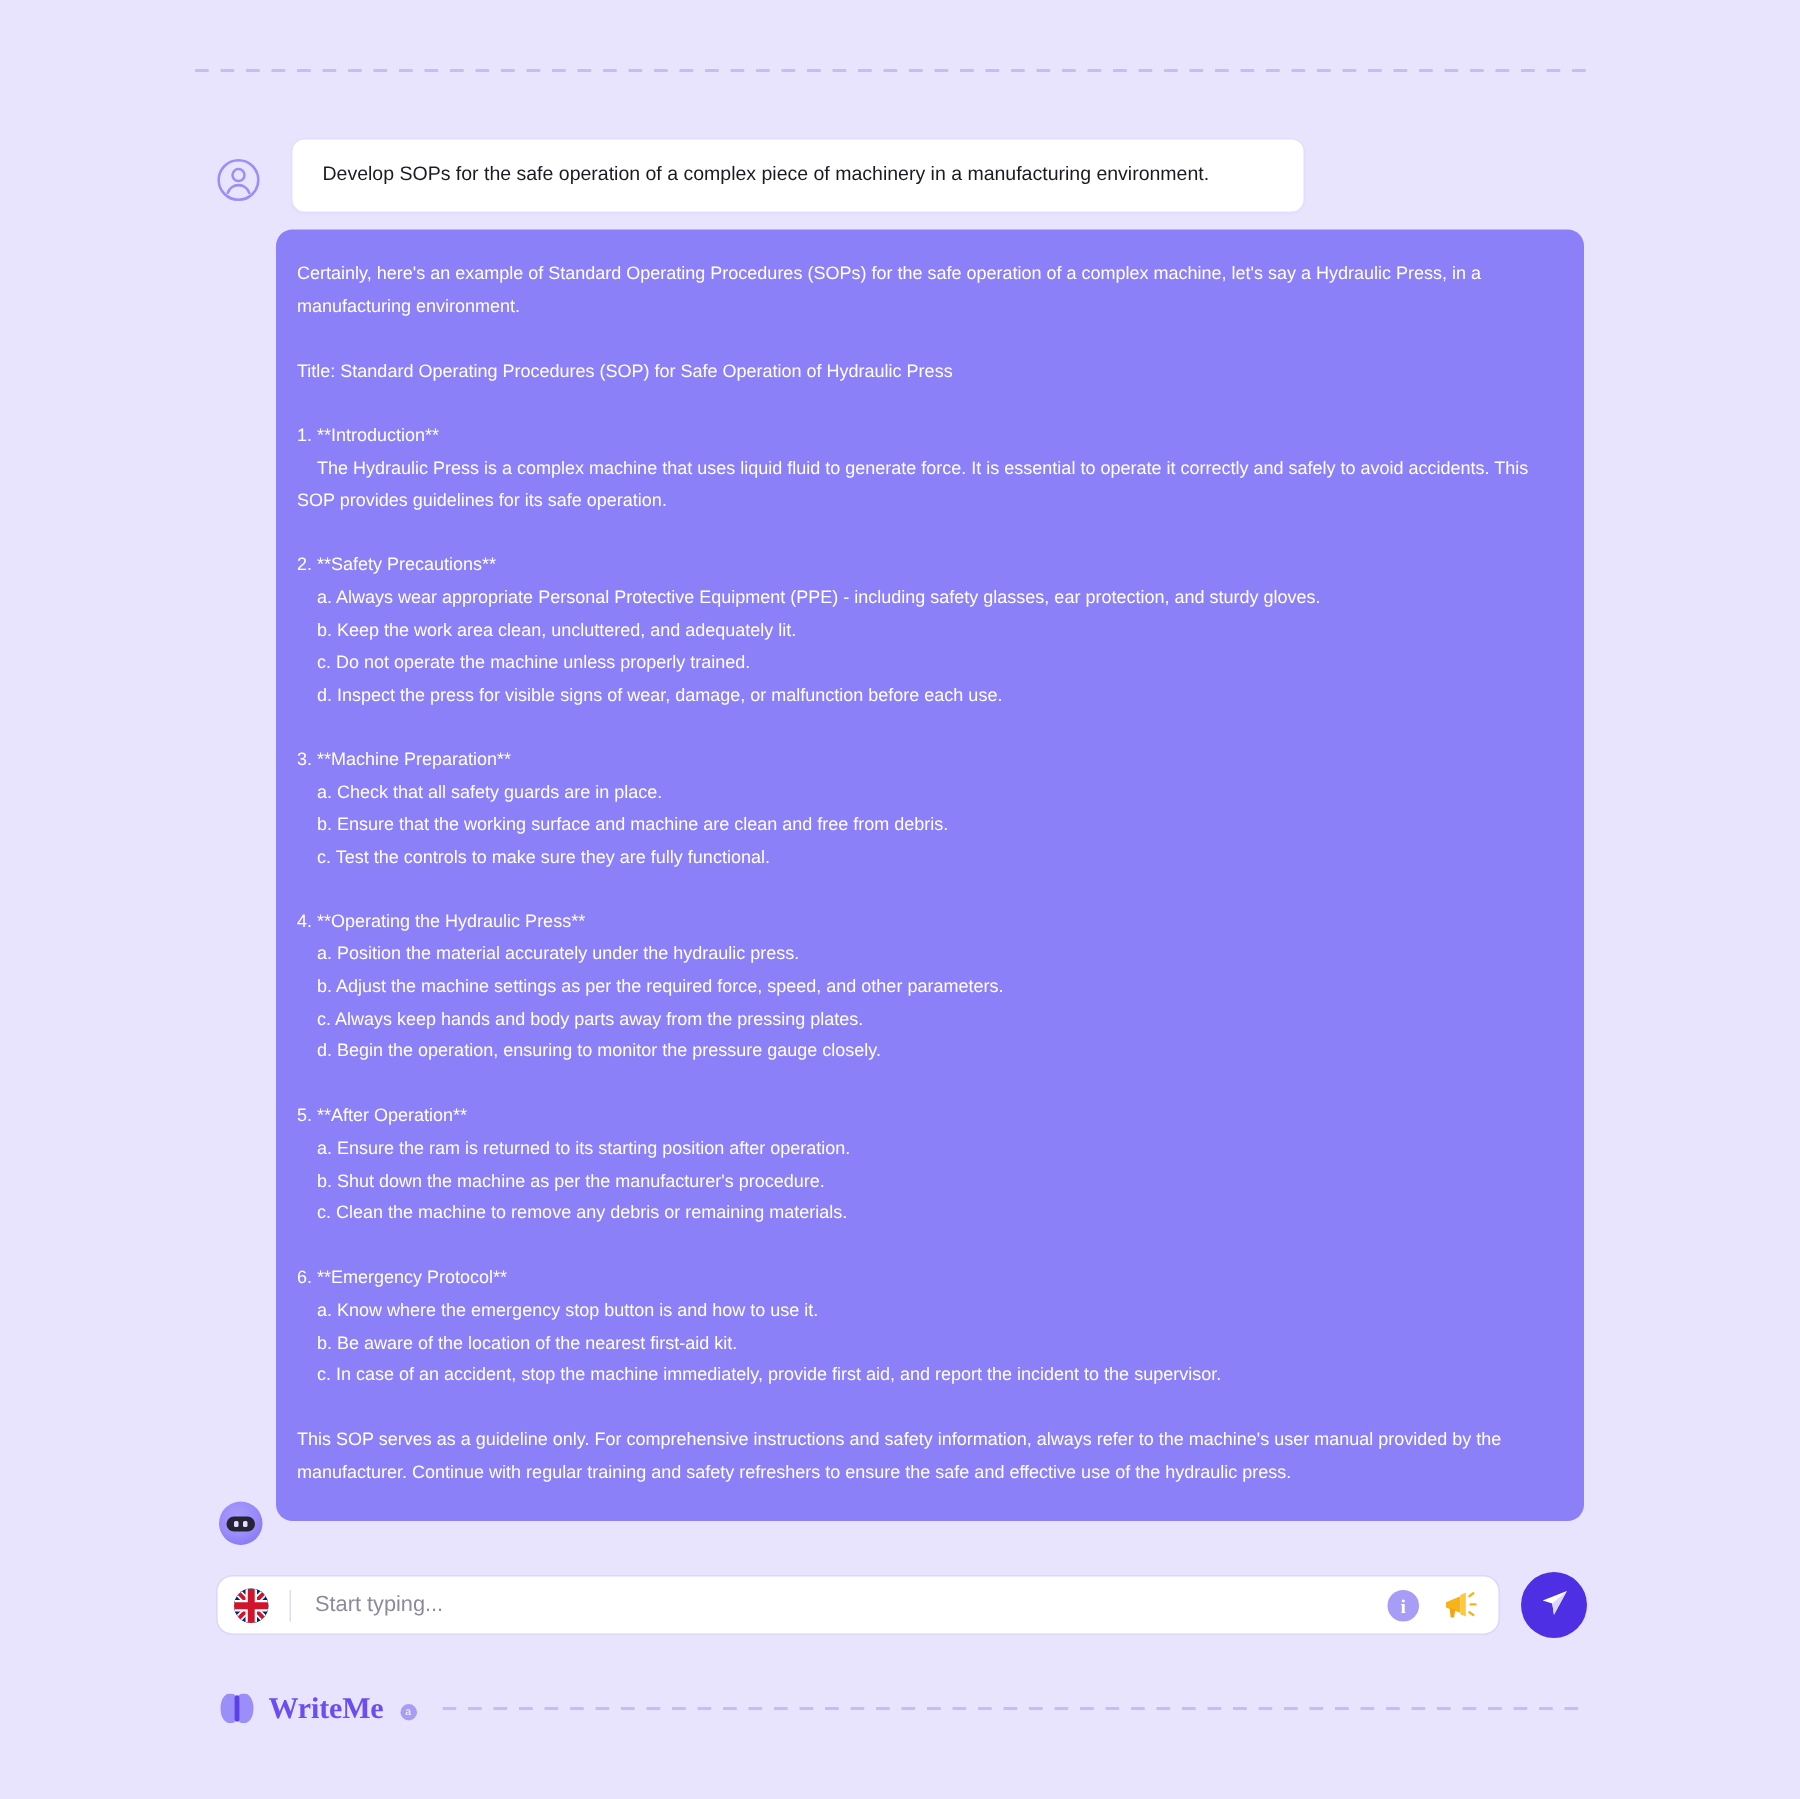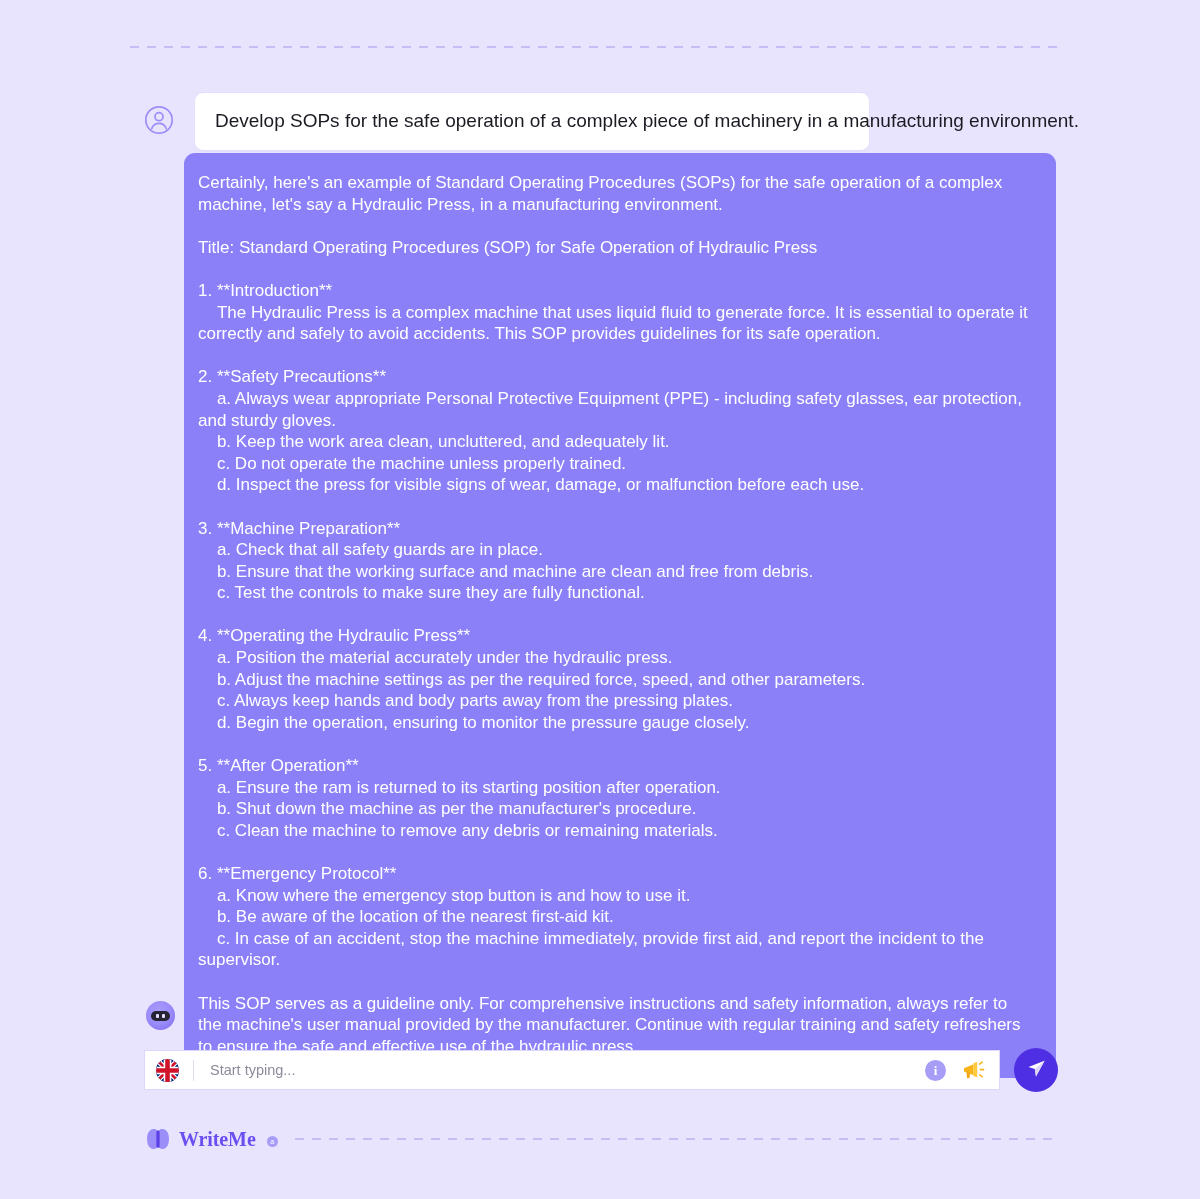--- a/index.html
+++ b/index.html
@@ -50,39 +50,39 @@
   .user-bubble {
     flex: 1 1 auto;
     background: #ffffff;
     border: 1px solid #e4ddfb;
     border-radius: 9px;
     padding: 14px 20px 15px 20px;
     max-width: 676px;
     box-shadow: 0 1px 2px rgba(110, 90, 200, 0.04);
   }
   .user-text {
-    font-size: 19px;
+    font-size: 13px;
     line-height: 1.45;
     color: #1b1b23;
     white-space: nowrap;
   }
 
   
   .assistant-bubble {
     position: absolute;
     left: 184px;
     top: 153px;
     width: 872px;
     background: #8c80f8;
     border-radius: 11px;
     padding: 19px 22px 21px 14px;
   }
   .assistant-body {
     color: #ffffff;
-    font-size: 17px;
+    font-size: 12px;
     line-height: 21.6px;
     white-space: pre-wrap;
     word-wrap: break-word;
     padding-left: 0px;
   }
 
   
   .bot-avatar {
     position: absolute;
     left: 146px;
@@ -117,21 +117,21 @@
 
   
   .composer {
     position: absolute;
     left: 144px;
     top: 1050px;
     width: 856px;
     height: 40px;
     background: #ffffff;
     border: 1px solid #ded5fb;
-    border-radius: 0;
+    border-radius: 11px;
     display: flex;
     align-items: center;
     padding: 0 13px 0 11px;
   }
   .flag-icon {
     flex: 0 0 auto;
     width: 23px;
     height: 23px;
     border-radius: 50%;
     overflow: hidden;

